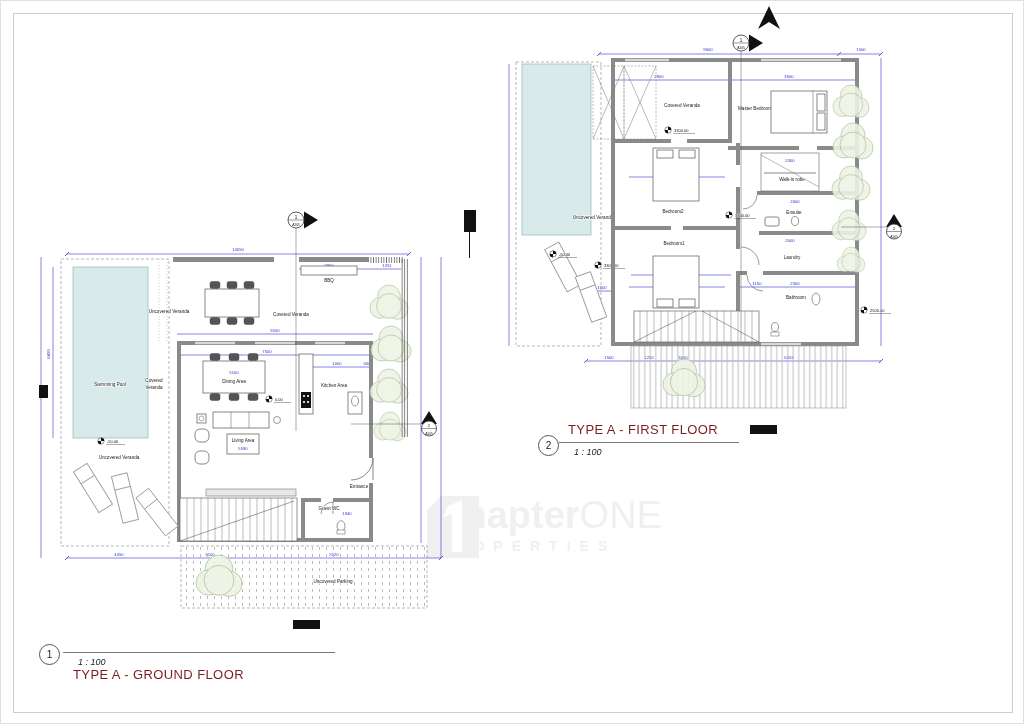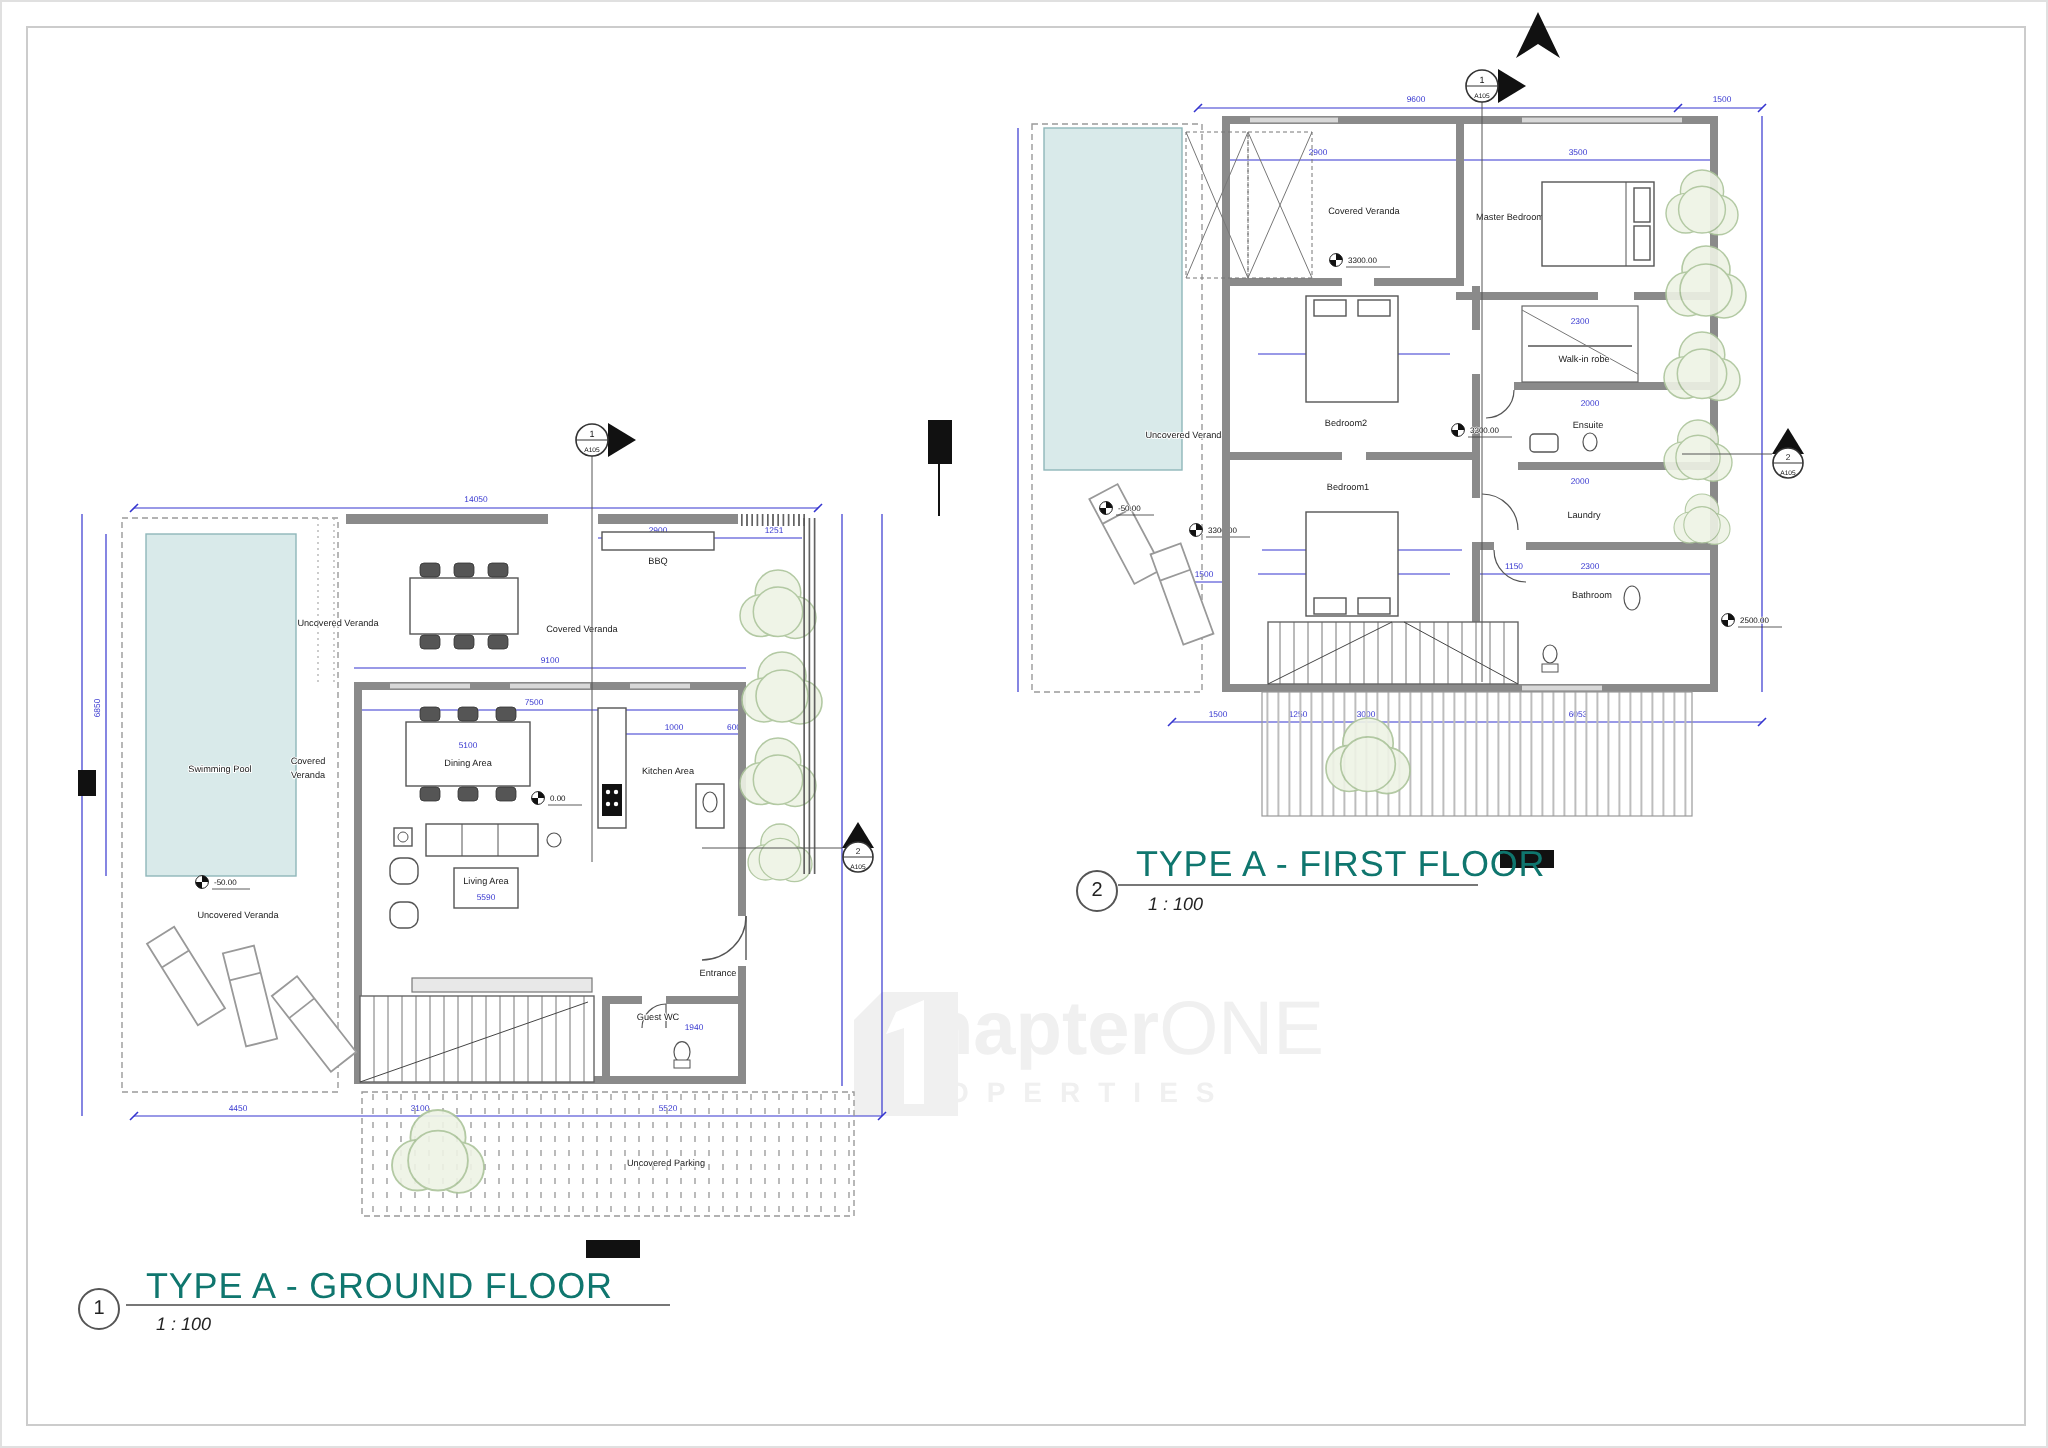--- a/index.html
+++ b/index.html
@@ -15,21 +15,21 @@
   .dim{stroke:#3434cf;stroke-width:.6;}
   .tick{stroke:#3434cf;stroke-width:.8;}
   .wall{fill:#8a8a8a;}
   .win{fill:#d8d8d8;}
   .thin{stroke:#555;stroke-width:.7;fill:#fff;}
   .dash{fill:none;stroke:#9a9a9a;stroke-width:.7;stroke-dasharray:3,2;}
   .tree{fill:#eef3e5;stroke:#abc49a;stroke-width:.8;opacity:.9;}
   .mark{position:absolute;background:#111;}
   .title-circle{position:absolute;width:19px;height:19px;border:1px solid #555;border-radius:50%;
       text-align:center;line-height:19px;font-size:10px;color:#222;}
-  .title-text{position:absolute;font-size:18px;color:#0f766e;letter-spacing:.4px;}
+  .title-text{position:absolute;font-size:13px;color:#7f1d1d;letter-spacing:.4px;}
   .title-line{position:absolute;height:1px;background:#777;}
   .title-scale{position:absolute;font-size:9px;color:#222;font-style:italic;}
   .watermark{position:absolute;left:425px;top:494px;width:310px;height:84px;color:#f0f0f0;display:flex;align-items:flex-start;}
   .wm-text{margin-left:10px;}
   .wm-main{font-size:38px;font-weight:700;line-height:40px;}
   .wm-accent{font-weight:300;}
   .wm-sub{font-size:14px;font-weight:600;letter-spacing:9px;margin-top:3px;}
 </style>
 </head>
 <body>
@@ -425,21 +425,21 @@
     </g>
   </svg>
 
   <div class="mark" style="left:38px;top:384px;width:9px;height:13px"></div>
   <div class="mark" style="left:463px;top:209px;width:12px;height:22px"></div>
   <div class="mark" style="left:468px;top:231px;width:1px;height:26px"></div>
   <div class="mark" style="left:292px;top:619px;width:27px;height:9px"></div>
   <div class="mark" style="left:749px;top:424px;width:27px;height:9px"></div>
 
   <div class="title-circle" style="left:38px;top:643px">1</div>
-  <div class="title-text" style="left:72px;top:632px">TYPE A - GROUND FLOOR</div>
+  <div class="title-text" style="left:72px;top:666px">TYPE A - GROUND FLOOR</div>
   <div class="title-line" style="left:62px;top:651px;width:272px"></div>
   <div class="title-scale" style="left:77px;top:656px">1 : 100</div>
 
   <div class="title-circle" style="left:537px;top:434px">2</div>
   <div class="title-text" style="left:567px;top:421px">TYPE A - FIRST FLOOR</div>
   <div class="title-line" style="left:558px;top:441px;width:180px"></div>
   <div class="title-scale" style="left:573px;top:446px">1 : 100</div>
 </div>
 
 </body></html>

